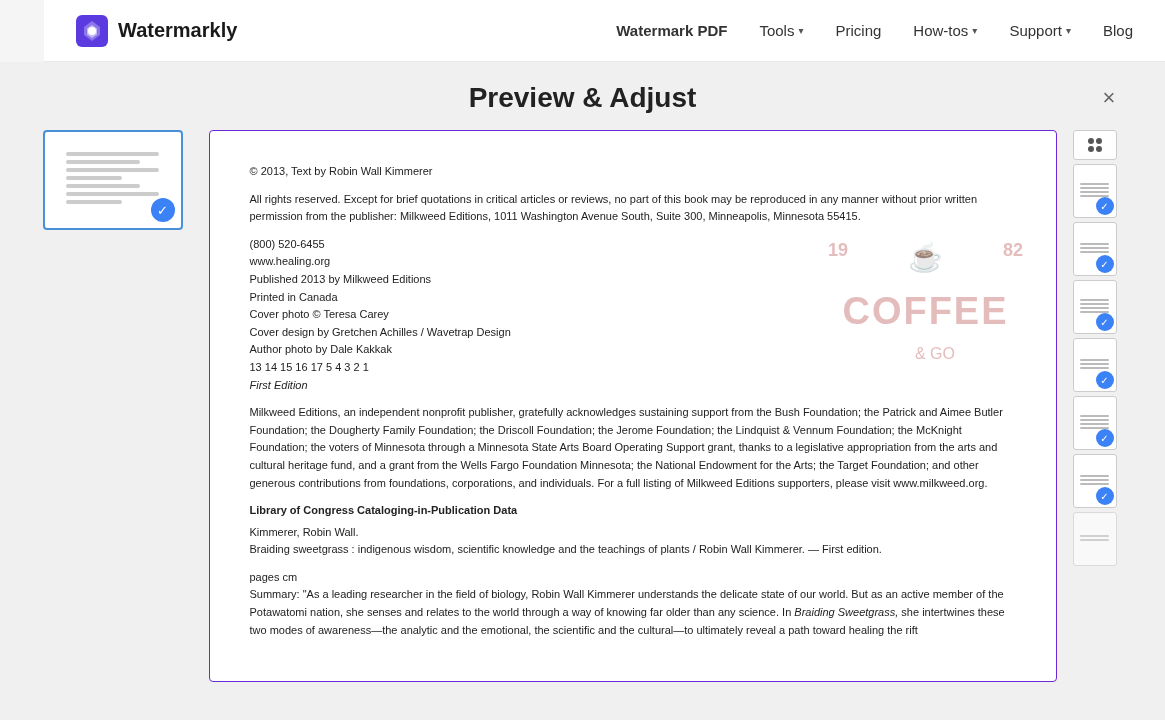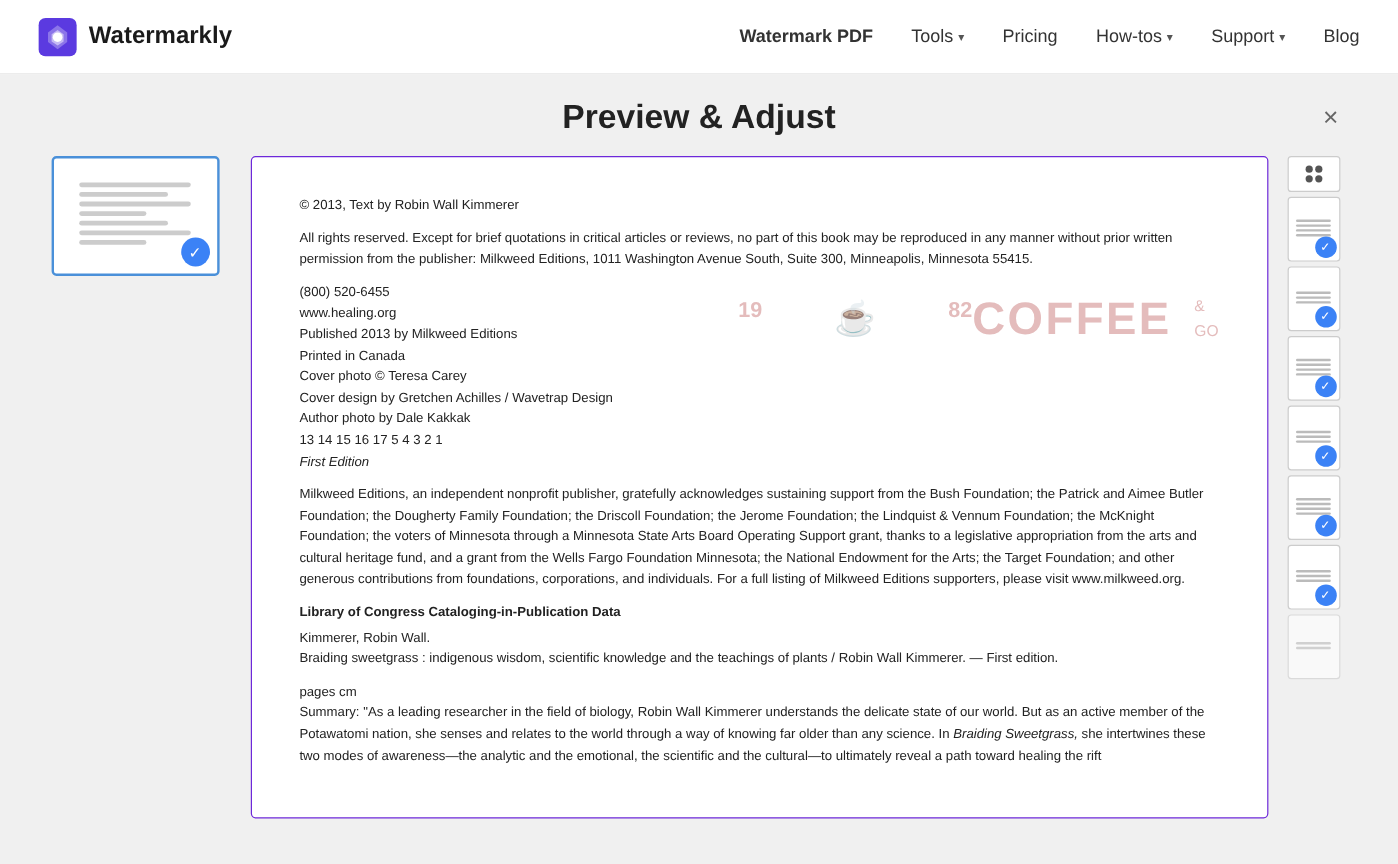--- a/index.html
+++ b/index.html
@@ -3,21 +3,21 @@
   <meta charset="utf-8">
   <style>
     * { box-sizing: border-box; margin: 0; padding: 0; }
     body { font-family: -apple-system, BlinkMacSystemFont, 'Segoe UI', sans-serif; background: #f5f5f5; height: 720px; overflow: hidden; }
 
     
     nav {
       display: flex; align-items: center; justify-content: space-between;
       background: #fff; padding: 0 32px; height: 62px;
       border-bottom: 1px solid #e8e8e8;
-      position: relative; z-index: 10;
+      position: relative; z-index: 10; margin-left: 44px;
     }
     .nav-logo { display: flex; align-items: center; gap: 10px; font-size: 20px; font-weight: 700; color: #1a1a1a; }
     .nav-logo-icon { width: 32px; height: 32px; }
     .nav-links { display: flex; align-items: center; gap: 32px; }
     .nav-link { font-size: 15px; color: #333; text-decoration: none; cursor: pointer; display: flex; align-items: center; gap: 4px; }
     .nav-link.active { font-weight: 700; }
     .nav-link-chevron { font-size: 10px; color: #555; }
 
     
     .main { display: flex; flex-direction: column; align-items: center; background: #f0f0f0; min-height: calc(720px - 62px); padding: 20px 0; }
@@ -56,26 +56,26 @@
     
     .pdf-preview {
       flex: 1; background: #fff; border: 1px solid #6d28d9; border-radius: 4px;
       overflow-y: auto; padding: 32px 40px; max-height: 590px; font-size: 11px; color: #222; line-height: 1.6;
     }
     .pdf-copyright { margin-bottom: 10px; }
     .pdf-para { margin-bottom: 10px; }
     .pdf-row { display: flex; gap: 16px; align-items: flex-start; margin-bottom: 10px; }
     .pdf-details { flex: 1; }
     .watermark-area {
-      width: 180px; flex-shrink: 0; display: flex; align-items: center; justify-content: flex-end;
+      width: 180px; flex-shrink: 0; display: flex; flex-direction: column; align-items: center; justify-content: flex-end;
       color: #e8a0a0; opacity: 0.7;
     }
     .watermark-title { font-size: 38px; font-weight: 900; letter-spacing: 2px; color: #d9a0a0; }
     .watermark-years { display: flex; gap: 60px; font-size: 18px; font-weight: 700; color: #d9a0a0; }
-    .watermark-sub { font-size: 13px; color: #d9a0a0; margin-left: 19px; }
+    .watermark-sub { font-size: 16px; color: #d9a0a0; margin-left: 19px; }
     .pdf-italic { font-style: italic; }
     .pdf-section-title { font-weight: 600; margin-bottom: 4px; }
 
     
     .right-panel { width: 50px; flex-shrink: 0; display: flex; flex-direction: column; gap: 4px; }
     .right-thumb {
       width: 44px; height: 54px; background: #fff; border: 1px solid #ccc; border-radius: 3px;
       position: relative; display: flex; align-items: center; justify-content: center; cursor: pointer;
     }
     .right-thumb-check {

